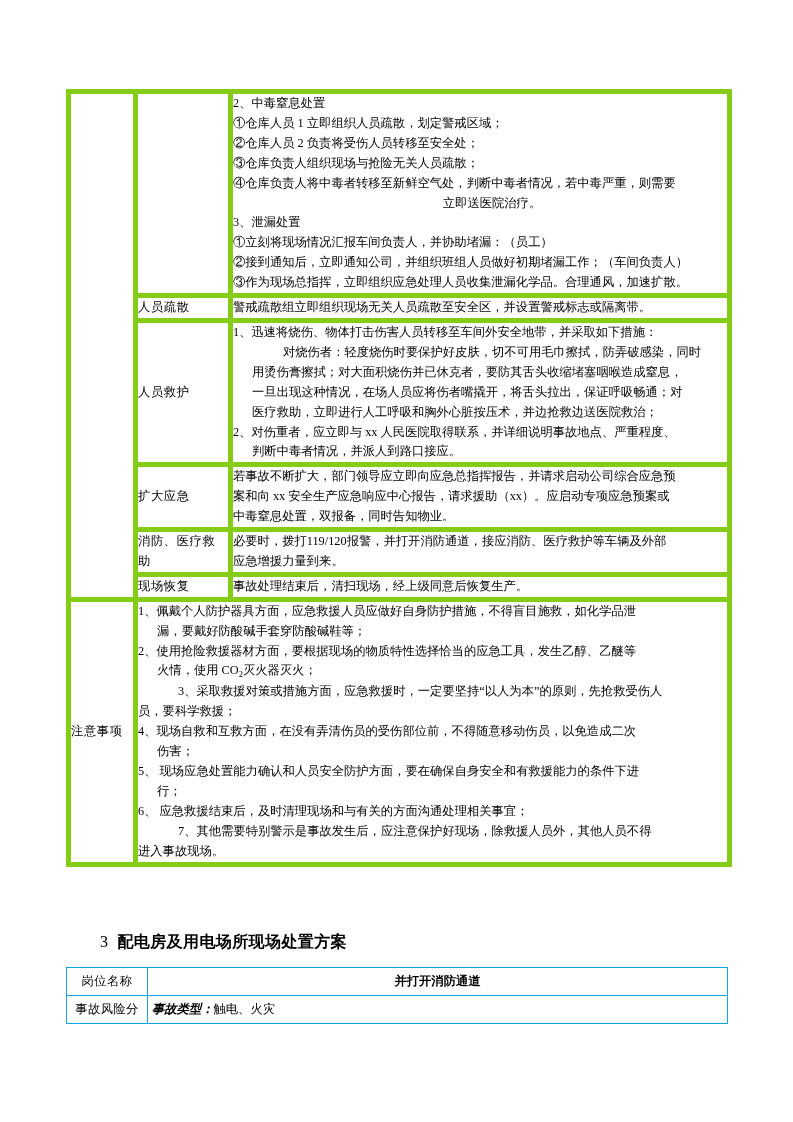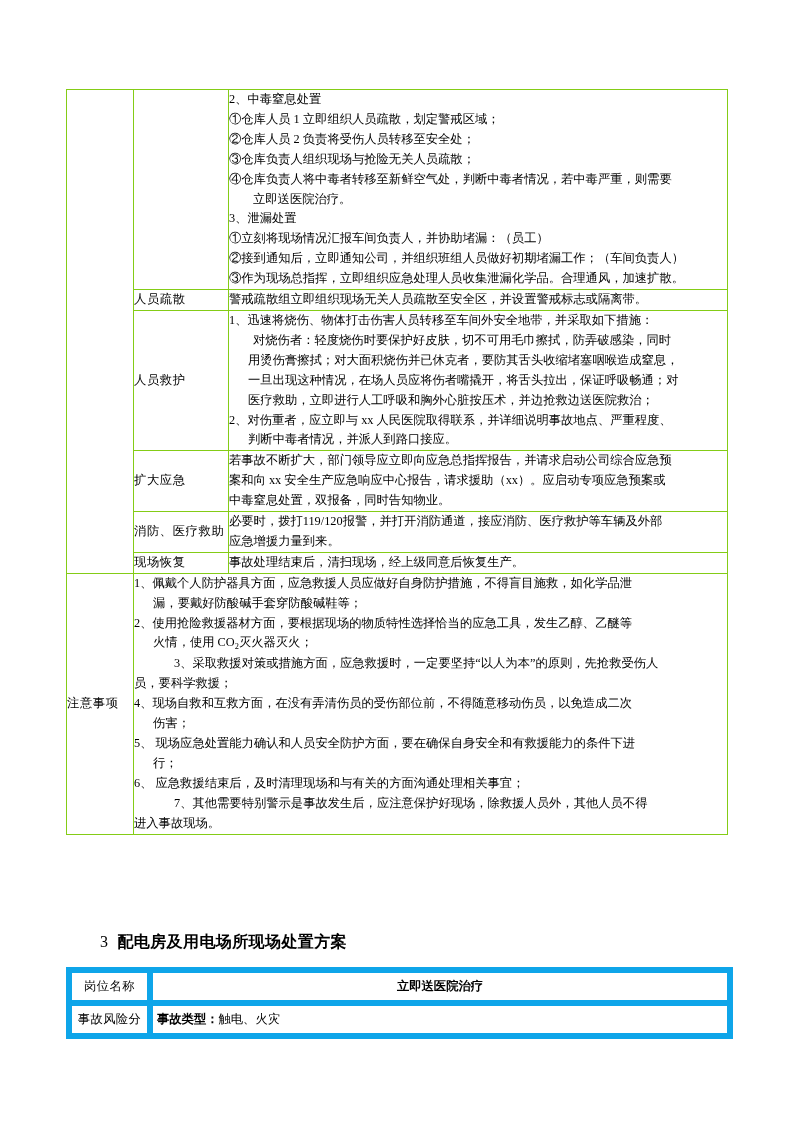--- a/index.html
+++ b/index.html
@@ -34,39 +34,39 @@
     position: absolute;
     left: 66px;
     top: 89px;
     width: 661px;
   }
   #table-main col.c1 { width: 67px; }
   #table-main col.c2 { width: 95px; }
   #table-main col.c3 { width: 499px; }
 
   .doc-table td {
-    border: 1px solid #84cc16;
+    border: 5px solid #84cc16;
     vertical-align: middle;
     padding: 0;
   }
   .cell-label {
     text-align: left;
     letter-spacing: 0.6px;
     padding: 2px 2px;
   }
   .cell-label.vert-mid { vertical-align: middle; }
   .cell-body {
     text-align: left;
     padding: 1px 4px 2px 5px;
     vertical-align: top;
   }
   .blank-cell { border-left: 1px solid #000; border-right: 1px solid #000; border-top: none; border-bottom: none; }
 
   .ln { display: block; white-space: nowrap; }
-  .ind1 { padding-left: 1.95em; }
+  .ind1 { padding-left: 1.95em; text-align: center; }
   .ind2 { padding-left: 1.55em; }
   .hang-num {
     display: block;
     padding-left: 2.0em;
     text-indent: -2.0em;
   }
   .hang-num2 {
     display: block;
     padding-left: 1.25em;
     text-indent: -1.25em;
@@ -90,24 +90,24 @@
   #table-bottom {
     position: absolute;
     left: 66px;
     top: 967px;
     width: 661px;
     font-size: 12.3px;
     line-height: 1.6;
   }
   #table-bottom col.b1 { width: 81px; }
   #table-bottom col.b2 { width: 580px; }
-  #table-bottom td { border: 6px solid #0ea5e9; padding: 1px 4px; height: 25px; }
+  #table-bottom td { border: 1px solid #0ea5e9; padding: 1px 4px; height: 25px; }
   .center-bold { text-align: center; font-weight: bold; }
   .lbl-c { text-align: center; letter-spacing: 0.4px; }
-  .bold-inline { font-weight: bold; }
+  .bold-inline { font-weight: bold; font-style: italic; }
 </style>
 </head>
 <body>
 
 <div class="page">
 
   <table class="doc-table" id="table-main">
     <colgroup>
         <col class="c1">
         <col class="c2">
@@ -209,21 +209,21 @@
   </div>
 
   <table class="doc-table" id="table-bottom">
     <colgroup>
         <col class="b1">
         <col class="b2">
       </colgroup>
     <tbody>
       <tr>
         <td class="lbl-c">岗位名称</td>
-        <td class="center-bold">立即送医院治疗</td>
+        <td class="center-bold">并打开消防通道</td>
       </tr>
       <tr>
         <td class="lbl-c">事故风险分</td>
         <td><span class="bold-inline">事故类型：</span><span>触电、火灾</span></td>
       </tr>
     </tbody>
   </table>
 
 </div>
 

